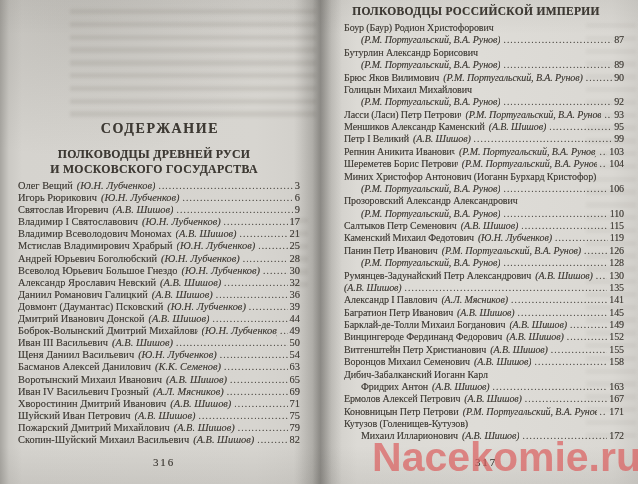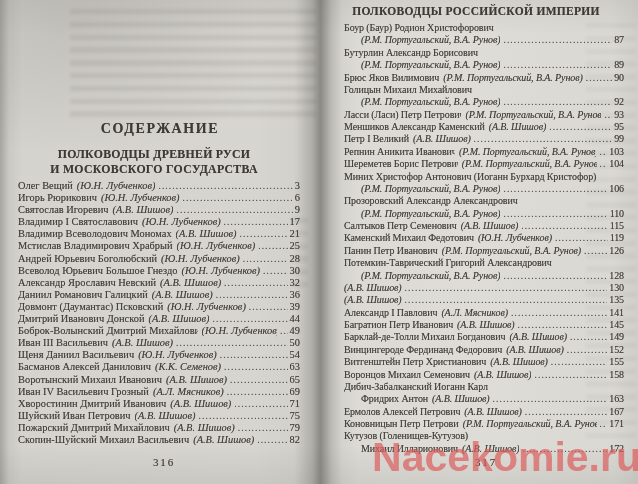--- a/index.html
+++ b/index.html
@@ -314,29 +314,27 @@
           <span class="au">(Ю.Н. Лубченков)</span>
           <span class="dots"></span>
           <span class="pg">119</span>
         </div>
         <div class="toc-row">
           <span class="nm">Панин Петр Иванович</span>
           <span class="au">(Р.М. Португальский, В.А. Рунов)</span>
           <span class="dots"></span>
           <span class="pg">126</span>
         </div>
-        <div class="toc-row">
-          <span class="nm">Потемкин-Таврический Григорий Александрович</span>
-        </div>
         <div class="toc-row indent">
           <span class="au">(Р.М. Португальский, В.А. Рунов)</span>
           <span class="dots"></span>
           <span class="pg">128</span>
         </div>
         <div class="toc-row">
+          <span class="nm">Румянцев-Задунайский Петр Александрович</span>
           <span class="au">(А.В. Шишов)</span>
           <span class="dots"></span>
           <span class="pg">130</span>
         </div>
         <div class="toc-row">
           <span class="au">(А.В. Шишов)</span>
           <span class="dots"></span>
           <span class="pg">135</span>
         </div>
         <div class="toc-row">

